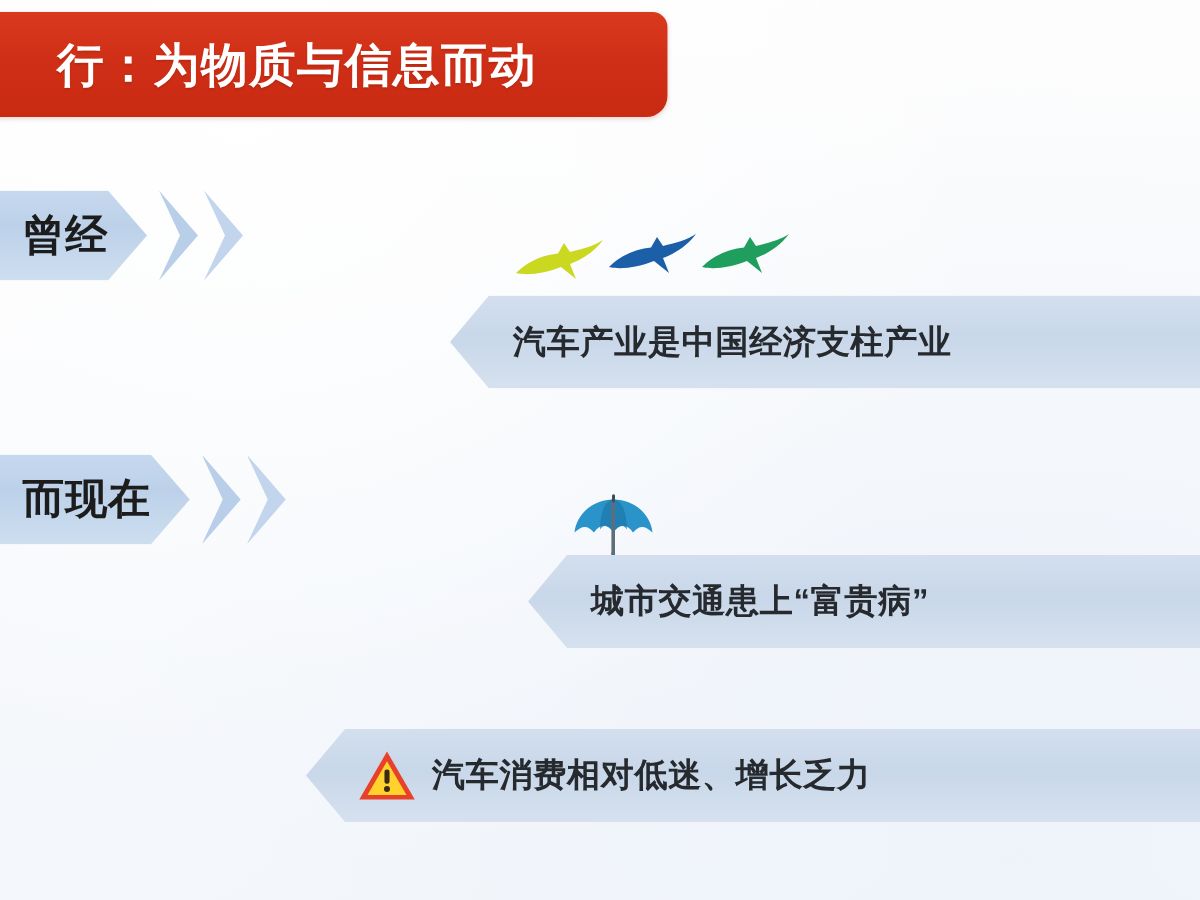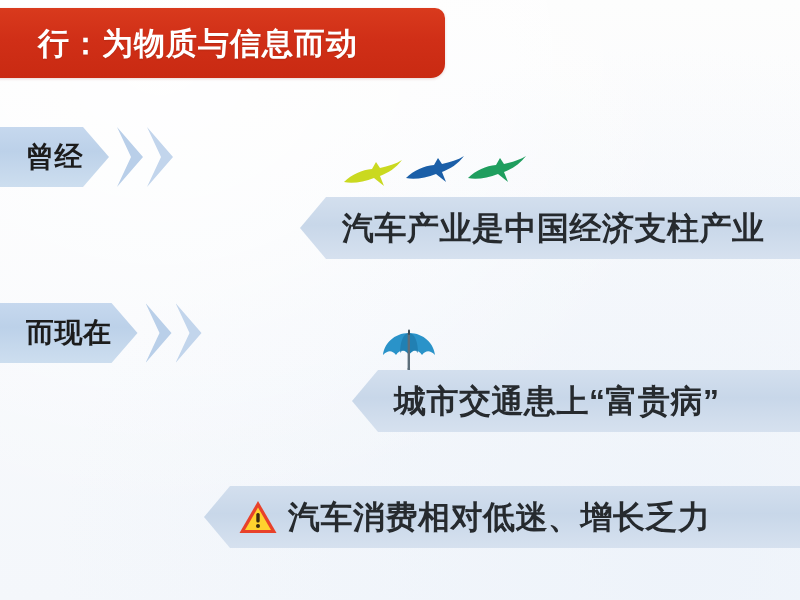--- a/index.html
+++ b/index.html
@@ -65,21 +65,21 @@
     align-items: center;
     height: 60px;
   }
   .label-bar {
     position: relative;
     height: 60px;
     background: linear-gradient(180deg, #c6d8ee 0%, #bcd1e9 40%, #cddeef 100%);
     display: flex;
     align-items: center;
     box-sizing: border-box;
-    padding-left: 26px;
+    padding-left: 15px;
     padding-right: 26px;
     clip-path: polygon(0 0, calc(100% - 26px) 0, 100% 50%, calc(100% - 26px) 100%, 0 100%);
   }
   .label-text {
     font-size: 28px;
     font-weight: bold;
     color: #1c1c1c;
     line-height: 1;
     white-space: nowrap;
     letter-spacing: 0.5px;
@@ -103,21 +103,21 @@
     position: absolute;
     height: 62px;
     background: linear-gradient(180deg, #d3dfee 0%, #c8d7e9 45%, #d6e1ef 100%);
     display: flex;
     align-items: center;
     box-sizing: border-box;
     clip-path: polygon(26px 0, 100% 0, 100% 100%, 26px 100%, 0 50%);
     padding-left: 42px;
   }
   .tag-text {
-    font-size: 32px;
+    font-size: 22px;
     font-weight: bold;
     color: #262a2e;
     line-height: 1;
     white-space: nowrap;
     letter-spacing: 0.5px;
   }
 
   .tag-banner.alert {
     padding-left: 34px;
   }

